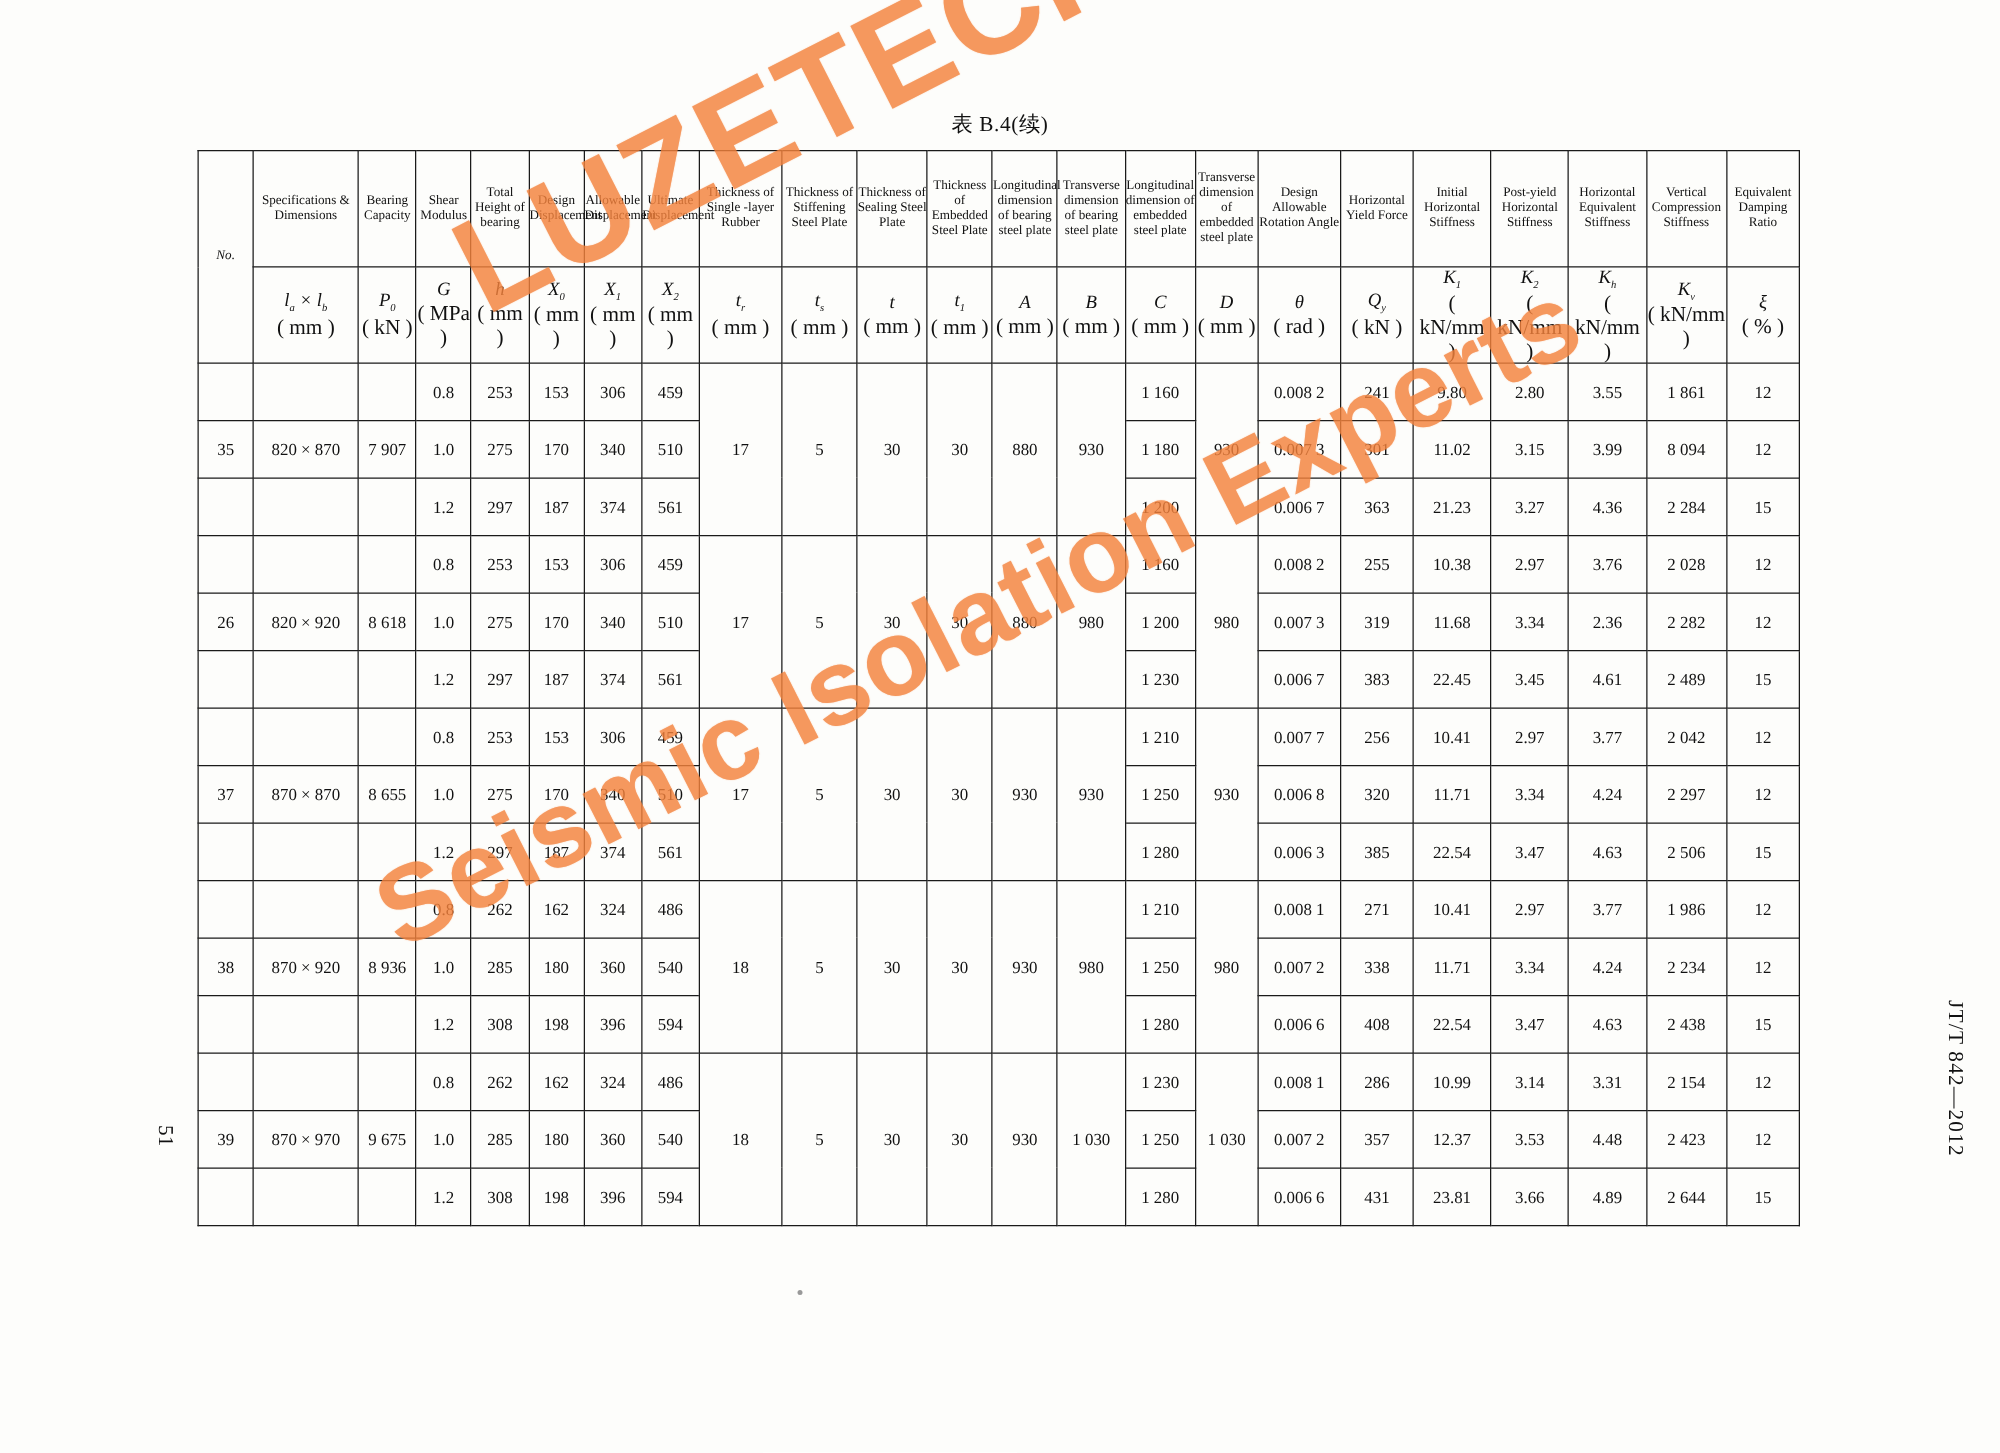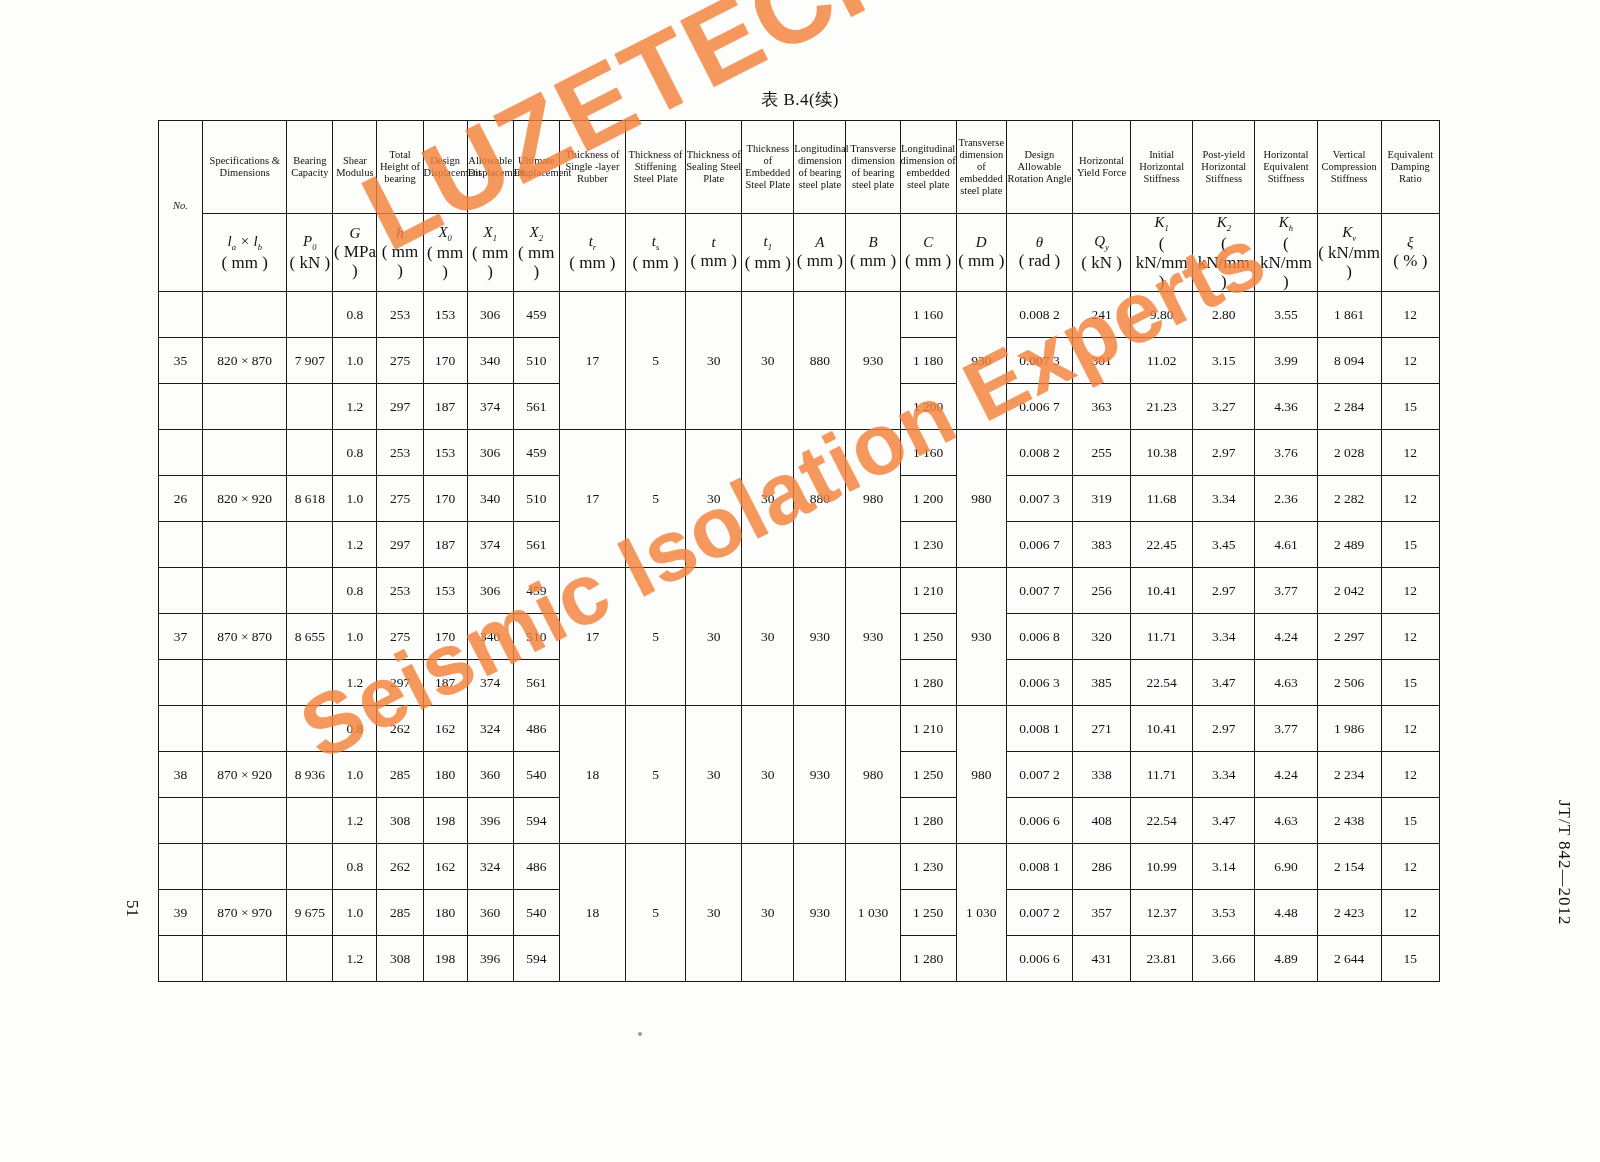--- a/index.html
+++ b/index.html
@@ -585,21 +585,21 @@
             <td rowspan="3">30</td>
             <td rowspan="3">30</td>
             <td rowspan="3">930</td>
             <td rowspan="3">1 030</td>
             <td>1 230</td>
             <td rowspan="3">1 030</td>
             <td>0.008 1</td>
             <td>286</td>
             <td>10.99</td>
             <td>3.14</td>
-            <td>6.90</td>
+            <td>3.31</td>
             <td>2 154</td>
             <td>12</td>
           </tr>
           <tr>
             <td>39</td>
             <td>870 × 970</td>
             <td>9 675</td>
             <td>1.0</td>
             <td>285</td>
             <td>180</td>

